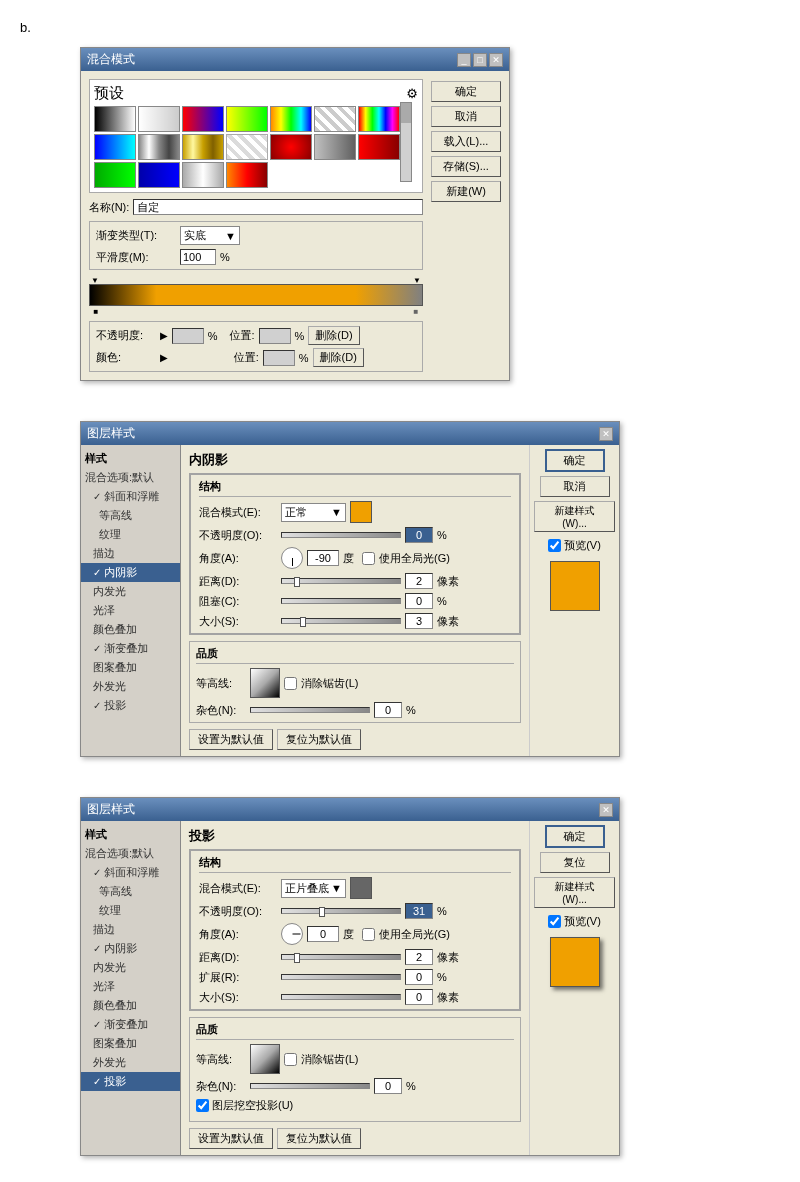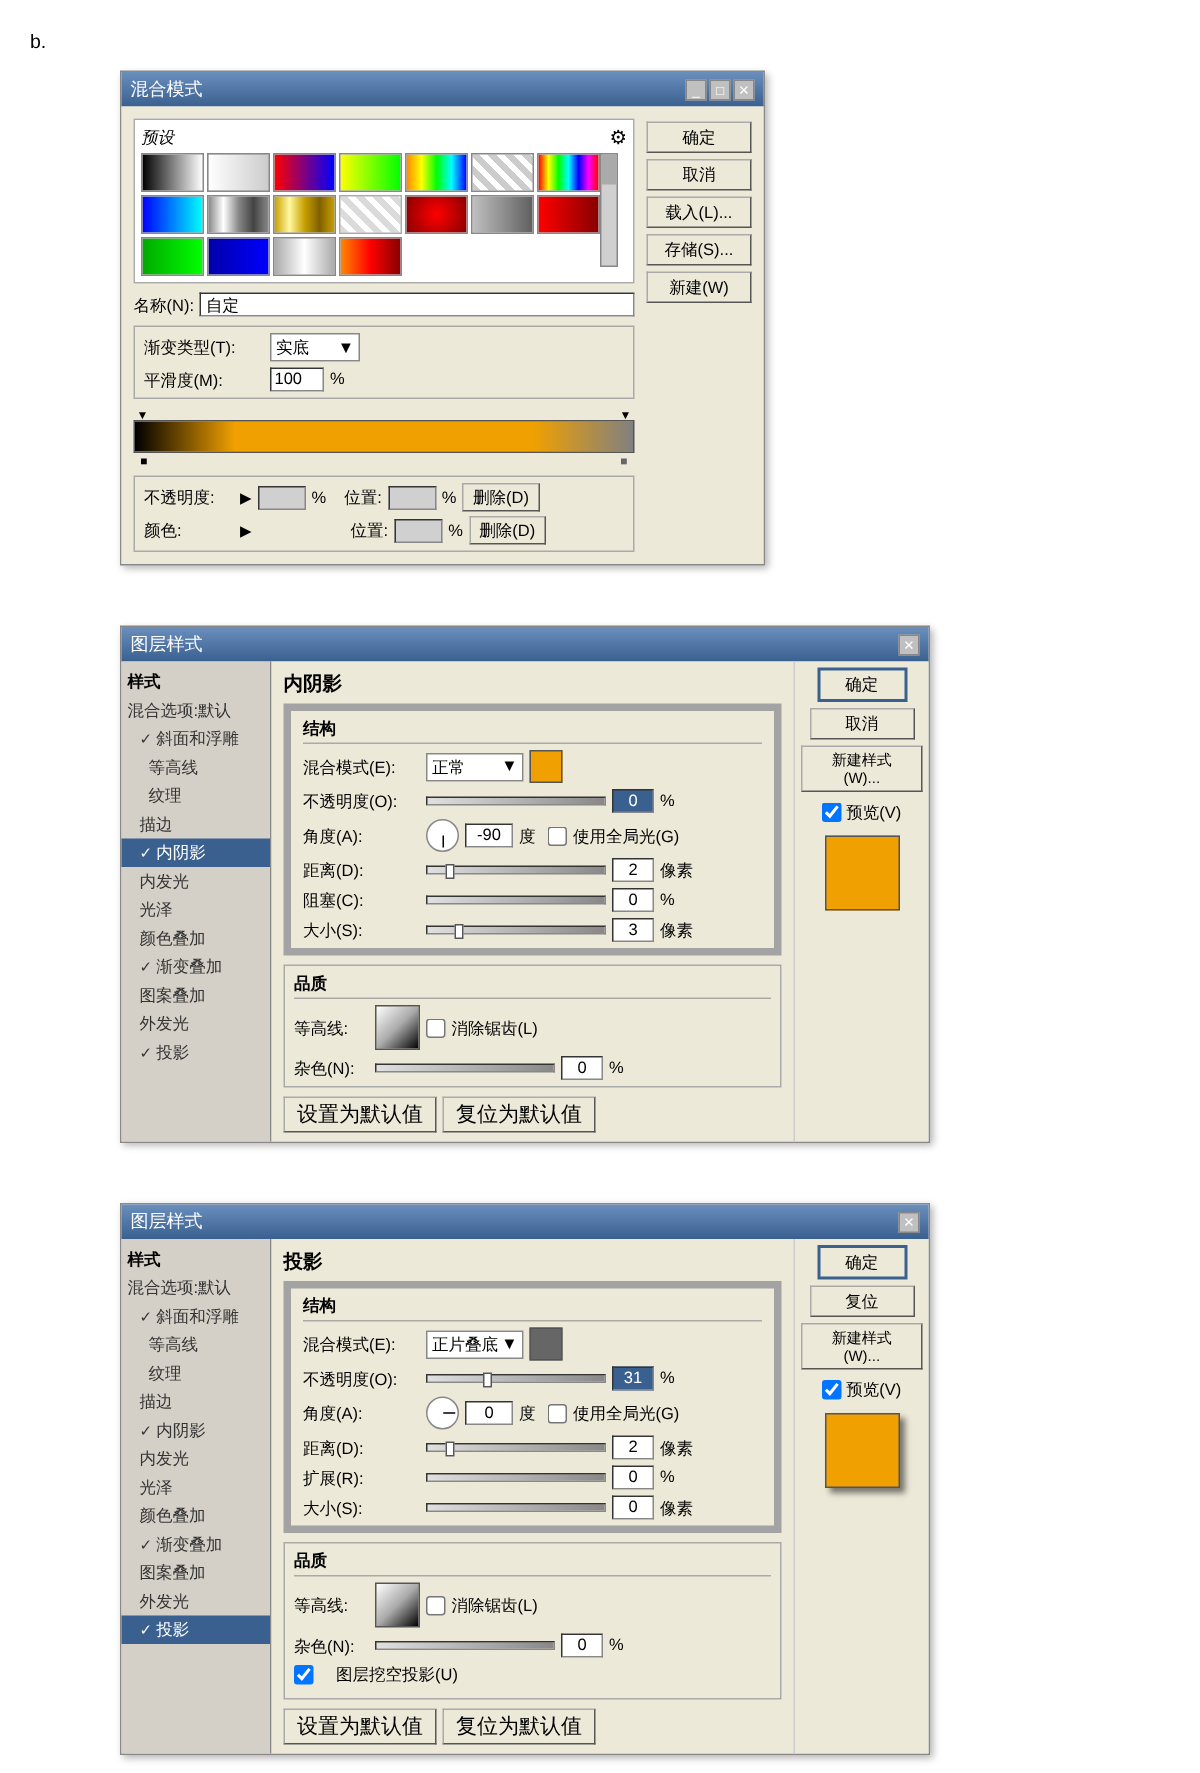--- a/index.html
+++ b/index.html
@@ -181,21 +181,21 @@
     .bottom-buttons {
       display: flex;
       gap: 4px;
       margin-top: 6px;
     }
 
     .bottom-btn {
       border: 1px outset #aaa;
       background: #ece9d8;
       padding: 2px 8px;
-      font-size: 14px;
+      font-size: 11px;
       cursor: pointer;
     }
 
     .preview-swatch {
       width: 50px;
       height: 50px;
       border: 1px solid #555;
       background: #f0a000;
       margin-top: 4px;
     }
@@ -217,21 +217,21 @@
       cursor: pointer;
       min-width: 60px;
       text-align: center;
     }
 
     .ok-btn.focused {
       border: 2px solid #3a6090;
     }
 
     .struct-section {
-      border: 5px solid #a3a3a3;
+      border: 2px solid #a3a3a3;
       padding: 4px 8px;
       background: #ece9d8;
       margin-bottom: 4px;
     }
 
     .noise-preview {
       width: 30px;
       height: 30px;
       border: 1px solid #555;
       background: linear-gradient(135deg, #fff 0%, #aaa 50%, #000 100%);
@@ -266,21 +266,21 @@
       <div class="titlebar-btn">✕</div>
     </div>
   </div>
   <div class="dialog-body" style="padding:8px; position:relative;">
     <div style="display:flex; gap:8px;">
 
       <div style="flex:1;">
 
         <div class="preset-section">
           <div style="display:flex; align-items:center; justify-content:space-between; margin-bottom:3px;">
-            <span style="font-size:11px;font-style:italic;">预设</span>
+            <span style="font-size:15px;">预设</span>
             <span style="font-size:13px; cursor:pointer;">⚙</span>
           </div>
 
           <div style="display:flex; flex-wrap:wrap; gap:2px; padding-right:14px;">
             <div style="width:42px;height:26px;border:1px solid #888;background:linear-gradient(to right,#000,#fff);"></div>
             <div style="width:42px;height:26px;border:1px solid #888;background:linear-gradient(to right,#fff,rgba(255,255,255,0));background-color:#ccc;"></div>
             <div style="width:42px;height:26px;border:1px solid #888;background:linear-gradient(to right,#f00,#00f);"></div>
             <div style="width:42px;height:26px;border:1px solid #888;background:linear-gradient(to right,#ff0,#0f0);"></div>
             <div style="width:42px;height:26px;border:1px solid #888;background:linear-gradient(to right,#f80,#ff0,#0f0,#0ff,#00f);"></div>
             <div style="width:42px;height:26px;border:1px solid #888;background:repeating-linear-gradient(45deg,#ccc 0,#ccc 4px,#fff 4px,#fff 8px);"></div>
@@ -590,21 +590,21 @@
           <div class="noise-preview"></div>
           <input type="checkbox" style="">
           <span style="font-size:11px;">消除锯齿(L)</span>
         </div>
         <div style="display:flex;align-items:center;gap:4px;margin-bottom:4px;">
           <span style="font-size:11px;min-width:50px;">杂色(N):</span>
           <div style="flex:1;height:6px;background:linear-gradient(to right,#e0e0e0,#888);border:1px inset #888;max-width:120px;"></div>
           <input type="text" style="width: 28px; border: 1px inset rgb(136, 136, 136); background: rgb(255, 255, 255); padding: 1px 2px; font-size: 11px; text-align: center;" value="0">
           <span style="font-size:11px;">%</span>
         </div>
-        <div style="display:flex;align-items:center;gap:15px;margin-bottom:4px;">
+        <div style="display:flex;align-items:center;gap:3px;margin-bottom:4px;">
           <input type="checkbox" checked="" style="">
           <span style="font-size:11px;">图层挖空投影(U)</span>
         </div>
       </div>
 
       <div class="bottom-buttons">
         <button class="bottom-btn">设置为默认值</button>
         <button class="bottom-btn">复位为默认值</button>
       </div>
     </div>

